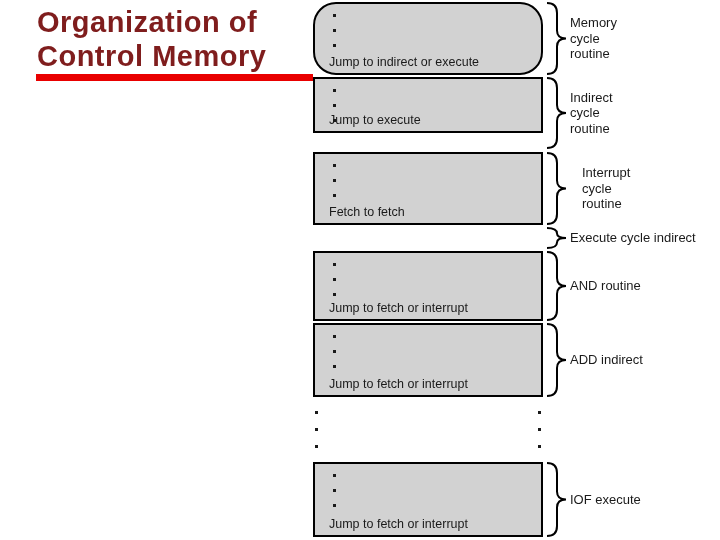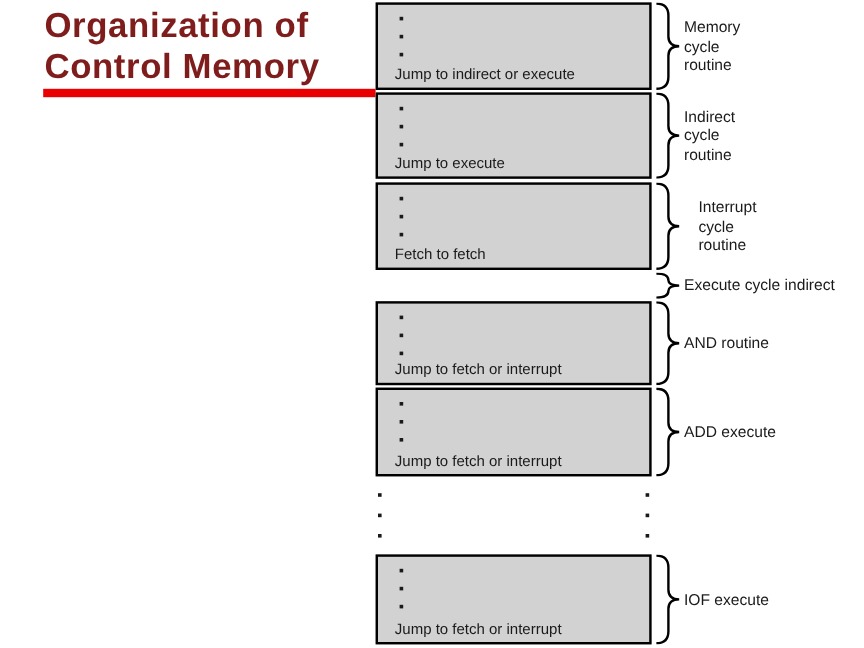--- a/index.html
+++ b/index.html
@@ -35,33 +35,33 @@
     font-size:13px;line-height:15.5px;color:#1a1a1a;white-space:pre-line;
   }
 </style>
 </head>
 <body>
 
 <div class="slide-title">Organization of
 Control Memory</div>
 <div class="title-underline"></div>
 <div class="diagram">
-    <div class="mbox" style="top: 2px; height: 73px;">
+    <div class="mbox" style="top: 2px; height: 73px; border-radius: 23px;">
       <div class="bdot" style="left: 18px; top: 10px;"></div>
       <div class="bdot" style="left: 18px; top: 25px;"></div>
       <div class="bdot" style="left: 18px; top: 40px;"></div>
       <span class="caption">Jump to indirect or execute</span>
     </div>
     <svg width="24" height="73" class="brace" style="top: 2px;">
       <path d="M2,1 Q12,1 12,11.0 L12,28.5 Q12,36.5 21,36.5 Q12,36.5 12,44.5 L12,62.0 Q12,72 2,72" fill="none" stroke="#000" stroke-width="2"></path>
     </svg>
     <div class="routine-label" style="top: 2px; height: 73px;">Memory
 cycle
 routine</div>
-    <div class="mbox" style="top: 77px; height: 72px; text-align: center;">
+    <div class="mbox" style="top: 77px; height: 56px; text-align: center;">
       <div class="bdot" style="left: 18px; top: 10px;"></div>
       <div class="bdot" style="left: 18px; top: 25px;"></div>
       <div class="bdot" style="left: 18px; top: 40px;"></div>
       <span class="caption">Jump to execute</span>
     </div>
     <svg width="24" height="72" class="brace" style="top: 77px;">
       <path d="M2,1 Q12,1 12,11.0 L12,28.0 Q12,36 21,36 Q12,36 12,44.0 L12,61.0 Q12,71 2,71" fill="none" stroke="#000" stroke-width="2"></path>
     </svg>
     <div class="routine-label" style="top: 77px; height: 72px;">Indirect
 cycle
@@ -94,21 +94,21 @@
     <div class="routine-label" style="top: 251px; height: 70px;">AND routine</div>
     <div class="mbox" style="top: 323px; height: 74px;">
       <div class="bdot" style="left: 18px; top: 10px;"></div>
       <div class="bdot" style="left: 18px; top: 25px;"></div>
       <div class="bdot" style="left: 18px; top: 40px;"></div>
       <span class="caption">Jump to fetch or interrupt</span>
     </div>
     <svg width="24" height="74" class="brace" style="top: 323px;">
       <path d="M2,1 Q12,1 12,11.0 L12,29.0 Q12,37 21,37 Q12,37 12,45.0 L12,63.0 Q12,73 2,73" fill="none" stroke="#000" stroke-width="2"></path>
     </svg>
-    <div class="routine-label" style="top: 323px; height: 74px;">ADD execute</div>
+    <div class="routine-label" style="top: 323px; height: 74px;">ADD indirect</div>
     <div class="gdot" style="left: 2px; top: 411px;"></div>
     <div class="gdot" style="left: 2px; top: 428px;"></div>
     <div class="gdot" style="left: 2px; top: 445px;"></div>
     <div class="gdot" style="left: 225px; top: 411px;"></div>
     <div class="gdot" style="left: 225px; top: 428px;"></div>
     <div class="gdot" style="left: 225px; top: 445px;"></div>
     <div class="mbox" style="top: 462px; height: 75px;">
       <div class="bdot" style="left: 18px; top: 10px;"></div>
       <div class="bdot" style="left: 18px; top: 25px;"></div>
       <div class="bdot" style="left: 18px; top: 40px;"></div>

